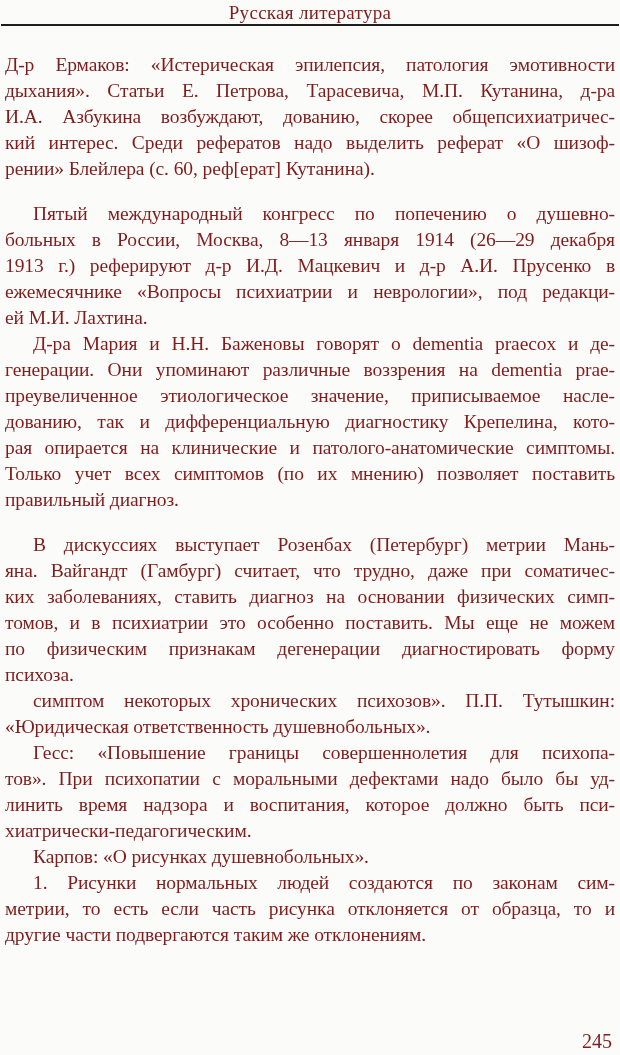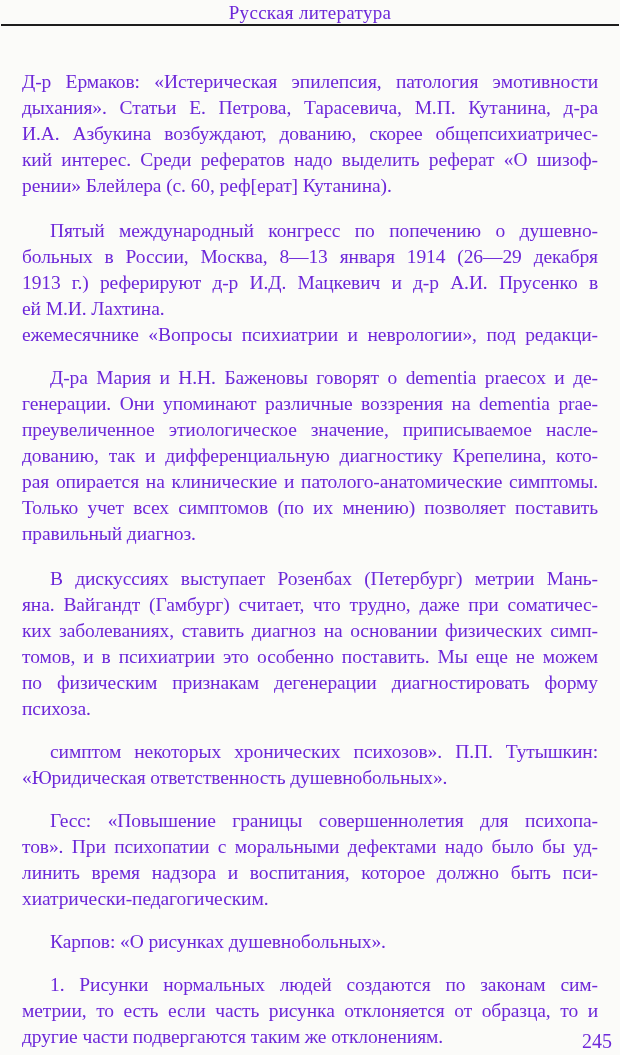--- a/index.html
+++ b/index.html
@@ -2,21 +2,21 @@
 <html><head>
 <meta charset="utf-8">
 <style>
   html, body { margin: 0; padding: 0; }
   body { background: #fbfbf9; }
   .page {
     position: relative;
     width: 620px;
     height: 1055px;
     background: #fbfbf9;
-    color: #6d28d9;
+    color: #7f1d1d;
     font-family: "Liberation Serif", "DejaVu Serif", serif;
     overflow: hidden;
     box-sizing: border-box;
   }
   .running-head {
     padding-top: 2px;
     text-align: center;
     font-size: 19px;
     line-height: 21px;
     letter-spacing: 0.3px;
@@ -25,21 +25,21 @@
     margin: 1px 1px 0 1px;
     border-top: 2px solid #1d1d1d;
     height: 0;
   }
   .text-block {
     padding: 26px 5px 0 5px;
     font-size: 19.5px;
     line-height: 26px;
     letter-spacing: -0.1px;
   }
-  .para { margin: 17px; }
+  .para { margin: 0; }
   .para.gap { margin-top: 19px; }
   .para.indent .line:first-child { text-indent: 28px; }
   .line {
     text-align: justify;
     -moz-text-align-last: justify;
     text-align-last: justify;
     white-space: normal;
   }
   .line.last {
     -moz-text-align-last: left;
@@ -67,22 +67,22 @@
         <div class="line">Д-р Ермаков: «Истерическая эпилепсия, патология эмотивности</div>
         <div class="line">дыхания». Статьи Е. Петрова, Тарасевича, М.П. Кутанина, д-ра</div>
         <div class="line">И.А. Азбукина возбуждают, дованию, скорее общепсихиатричес-</div>
         <div class="line">кий интерес. Среди рефератов надо выделить реферат «О шизоф-</div>
         <div class="line last">рении» Блейлера (с. 60, реф[ерат] Кутанина).</div>
       </div>
       <div class="para indent gap">
         <div class="line">Пятый международный конгресс по попечению о душевно-</div>
         <div class="line">больных в России, Москва, 8—13 января 1914 (26—29 декабря</div>
         <div class="line">1913 г.) реферируют д-р И.Д. Мацкевич и д-р А.И. Прусенко в</div>
+        <div class="line">ежемесячнике «Вопросы психиатрии и неврологии», под редакци-</div>
         <div class="line last">ей М.И. Лахтина.</div>
-        <div class="line">ежемесячнике «Вопросы психиатрии и неврологии», под редакци-</div>
       </div>
       <div class="para indent">
         <div class="line">Д-ра Мария и Н.Н. Баженовы говорят о dementia praecox и де-</div>
         <div class="line">генерации. Они упоминают различные воззрения на dementia prae-</div>
         <div class="line">преувеличенное этиологическое значение, приписываемое насле-</div>
         <div class="line">дованию, так и дифференциальную диагностику Крепелина, кото-</div>
         <div class="line">рая опирается на клинические и патолого-анатомические симптомы.</div>
         <div class="line">Только учет всех симптомов (по их мнению) позволяет поставить</div>
         <div class="line last">правильный диагноз.</div>
       </div>

